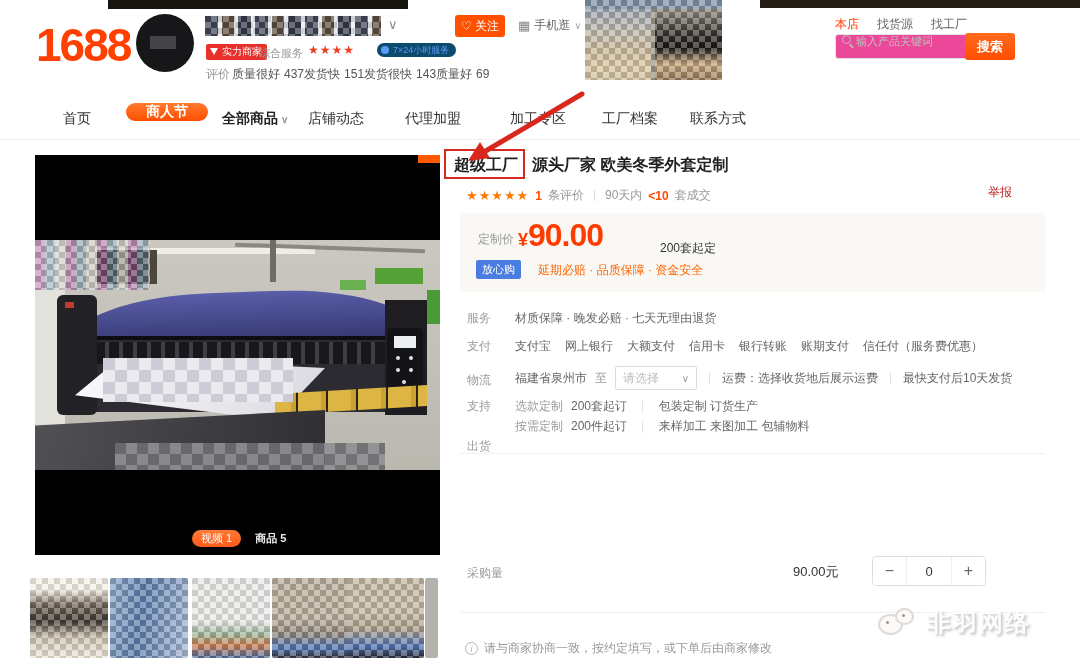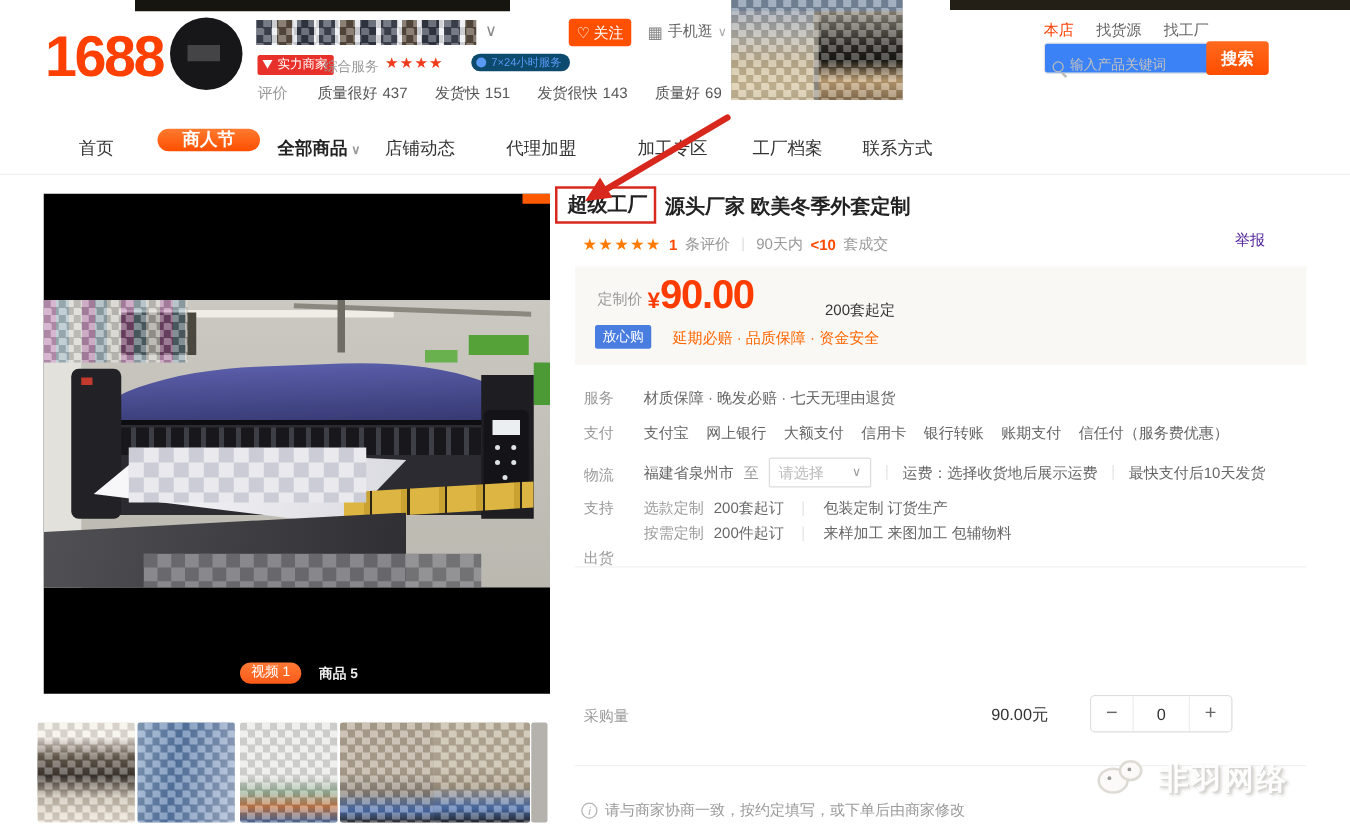--- a/index.html
+++ b/index.html
@@ -24,21 +24,21 @@
   .badge-strength { left:206px; top:44px; height:16px; padding:0 5px 0 16px; background:#e8312a; color:#fff;
       font-size:10px; line-height:16px; border-radius:2px; }
   .badge-strength .bull { position:absolute; left:4px; top:4px; width:0; height:0;
       border-left:4px solid transparent; border-right:4px solid transparent; border-top:7px solid #fff; }
   .lbl-composite { left:259px; top:46px; font-size:11px; color:#999; }
   .store-stars { left:308px; top:43px; font-size:12px; color:#f03c1e; letter-spacing:1px; }
   .pill-service { left:377px; top:43px; height:14px; padding:0 7px 0 16px; background:#0c4a6e; color:#5a9af5;
       font-size:9px; line-height:14px; border-radius:7px; }
   .pill-service .dot { position:absolute; left:4px; top:3px; width:8px; height:8px; border-radius:50%; background:#5a9af5; }
 
-  .ratings-row { left:206px; top:66px; font-size:12px; color:#555; display:flex; gap:22px; }
+  .ratings-row { left:206px; top:66px; font-size:12px; color:#555; display:flex; }
   .ratings-row .k { color:#999; margin-right:2px; }
   .r-item .cnt { margin-left:4px; }
 
   .btn-follow { left:455px; top:15px; width:50px; height:22px; background:#ff5000; border:none; border-radius:3px;
       color:#fff; font-size:12px; display:flex; align-items:center; justify-content:center; gap:3px; cursor:pointer;
       font-family:"Liberation Sans", sans-serif; }
   .mobile-browse { left:518px; top:17px; display:flex; align-items:center; gap:4px; font-size:12px; color:#666; }
   .mobile-browse .qr { font-size:13px; color:#888; }
   .mobile-browse .chev { font-size:10px; color:#aaa; }
 
@@ -46,21 +46,21 @@
   .person-bar { position:absolute; left:0; top:0; width:100%; height:9px; background:#7b8ea3; }
   .person-l { position:absolute; left:0; top:9px; width:66px; height:71px;
       background:linear-gradient(180deg,#97a0ac 0%,#b9b4a8 30%,#c7b694 58%,#d6c49e 82%,#cdbd9a 100%); }
   .person-r { position:absolute; left:70px; top:9px; width:67px; height:71px;
       background:linear-gradient(180deg,#8f8a7e 0%,#2a2722 38%,#15130f 55%,#c5a477 78%,#8d7352 100%); }
 
   .search-tabs { left:835px; top:16px; display:flex; gap:18px; font-size:12px; }
   .search-tabs .t0 { color:#ff4000; }
   .search-tabs .tn { color:#666; }
   .search-box { left:835px; top:34px; width:156px; height:25px; border:1px solid #e3e3e3; border-radius:3px 0 0 3px;
-      background:#3b82f6; display:flex; align-items:flex-end; padding:0 6px; gap:5px; }
+      background:#ec4899; display:flex; align-items:flex-start; padding:0 6px; gap:5px; }
   .mag { width:9px; height:9px; border:1.5px solid #bbb; border-radius:50%; position:relative; flex:0 0 auto; }
   .mag::after { content:""; position:absolute; right:-4px; bottom:-3px; width:5px; height:1.5px; background:#bbb; transform:rotate(45deg); }
   .search-box input { border:none; outline:none; width:100%; font-size:11px; color:#333; font-family:"Liberation Sans",sans-serif; background:transparent; }
   .search-box input::placeholder { color:#c0c0c0; }
   .btn-search { left:965px; top:33px; width:50px; height:27px; background:linear-gradient(#ff6a1e,#ff4d00); border:none;
       border-radius:3px; color:#fff; font-size:13px; font-weight:bold; cursor:pointer; font-family:"Liberation Sans",sans-serif; }
 
   
   .nav { left:0; top:98px; width:1080px; height:42px; background:#fff; border-bottom:1px solid #efefef; }
   .nav-item { position:absolute; top:12px; font-size:14px; color:#333; cursor:pointer; }
@@ -126,21 +126,21 @@
 
   
   .title-row { left:450px; top:154px; display:flex; align-items:center; font-size:16px; font-weight:bold; color:#222; }
   .title-boxed { padding:0 4px; line-height:22px; }
   .title-rest { margin-left:10px; }
   .review-row { left:466px; top:187px; display:flex; align-items:center; font-size:12px; color:#999; gap:6px; }
   .p-stars { color:#ff7a00; font-size:13px; letter-spacing:1px; }
   .rev-num { color:#ff4a00; font-weight:bold; }
   .vsep { width:1px; height:11px; background:#ddd; margin:0 4px; }
   .deal-lt { color:#ff4a00; font-weight:bold; }
-  .report { left:988px; top:184px; font-size:12px; color:#4c1d95; cursor:pointer; }
+  .report { left:988px; top:184px; font-size:12px; color:#b91c1c; cursor:pointer; }
 
   .price-panel { left:460px; top:213px; width:585px; height:79px; background:#faf8f5; }
   .price-label { position:absolute; left:18px; top:18px; font-size:12px; color:#999; }
   .price-line { position:absolute; left:58px; top:4px; color:#ff3c00; }
   .price-sym { font-size:18px; font-weight:bold; }
   .price-val { font-size:32px; font-weight:bold; letter-spacing:-1px; }
   .price-moq { position:absolute; left:200px; top:27px; font-size:12px; color:#333; }
   .buy-badge { position:absolute; left:16px; top:47px; background:#4a7de0; color:#fff; font-size:11px;
       padding:2px 6px; border-radius:2px; }
   .guarantees { position:absolute; left:78px; top:49px; font-size:12px; color:#ff6600; }

